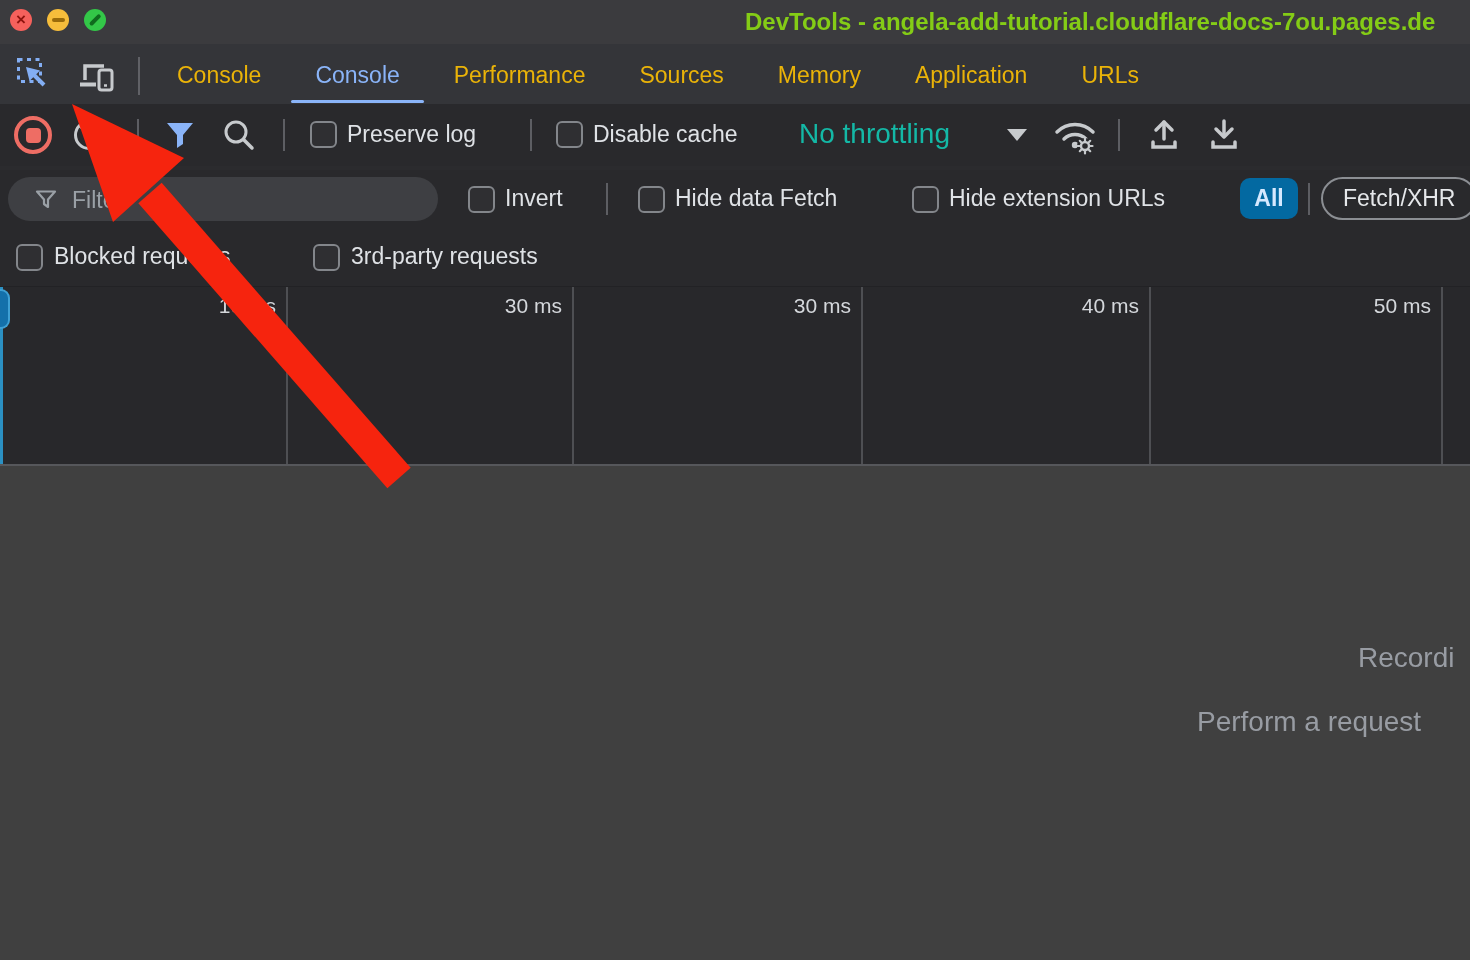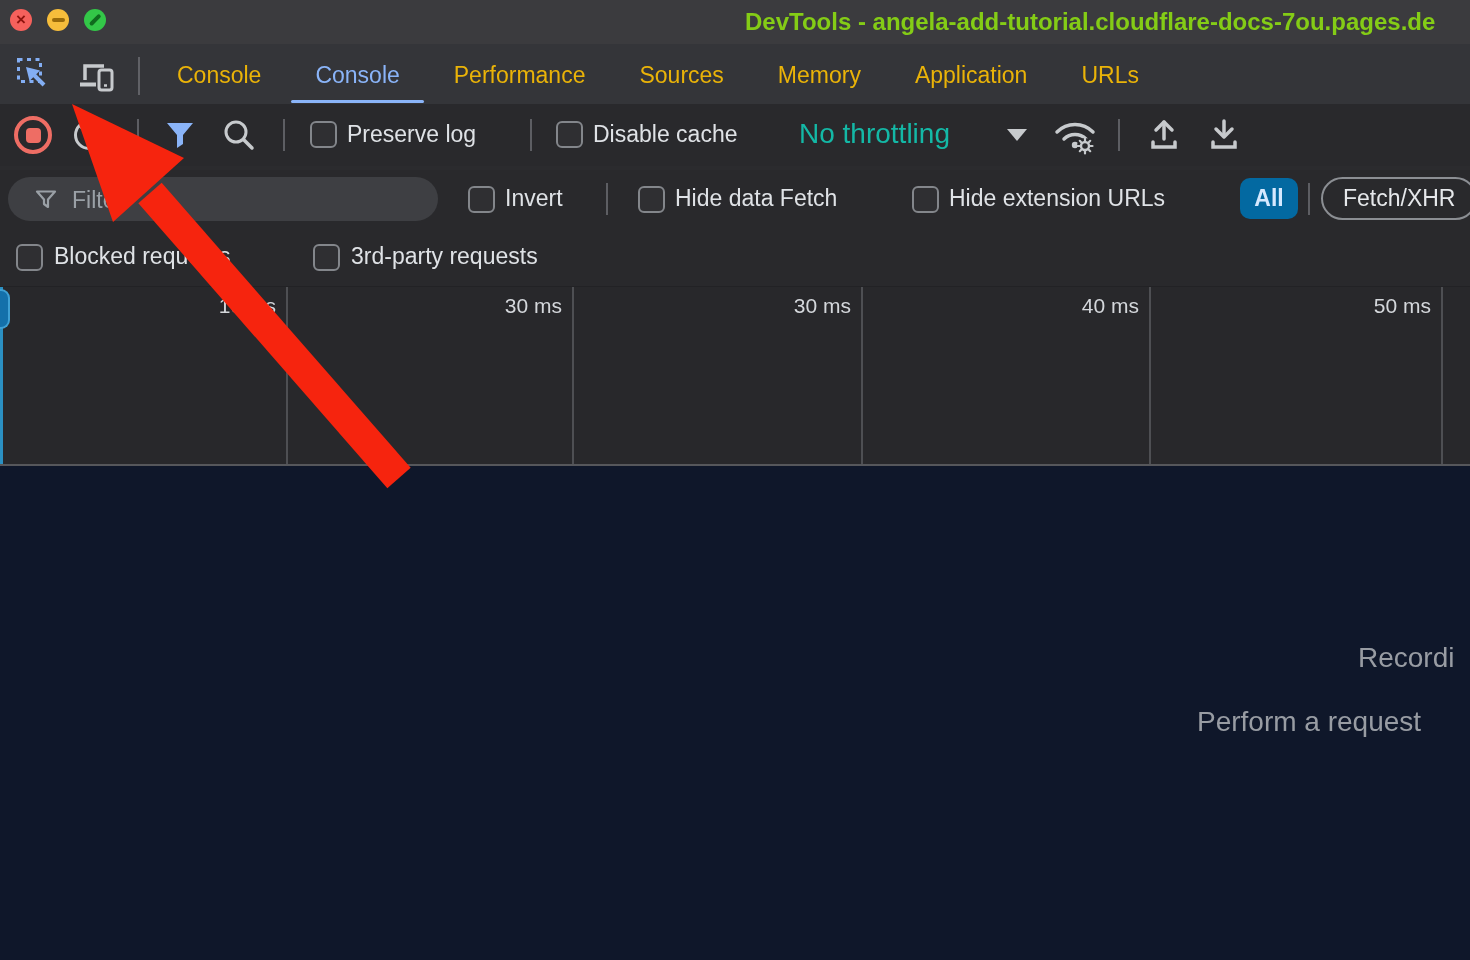--- a/index.html
+++ b/index.html
@@ -67,21 +67,21 @@
     display:flex;align-items:center;white-space:nowrap;}
   
   .overview{position:absolute;left:0;top:286px;width:1470px;height:180px;background:#28282b;
     border-top:1px solid #222225;border-bottom:2px solid #56575b;box-sizing:border-box;}
   .tick-line{position:absolute;top:0;bottom:0;width:2px;background:#4e4f53;}
   .tick-label{position:absolute;top:7px;font-size:21px;color:#d4d7db;white-space:nowrap;}
   .ov-edge{position:absolute;left:0;top:0;bottom:0;width:3px;background:#2b90c2;}
   .ov-handle{position:absolute;left:0;top:2px;width:8px;height:36px;background:#1470aa;
     border:2.5px solid #3fa0d4;border-left:none;border-radius:0 9px 9px 0;}
   
-  .results{position:absolute;left:0;top:466px;width:1470px;height:494px;background:#0f172a;
+  .results{position:absolute;left:0;top:466px;width:1470px;height:494px;background:#404040;
     overflow:hidden;}
   .hint{position:absolute;font-size:28px;color:#989ca3;white-space:nowrap;}
   .hint1{left:1358px;top:176px;}
   .hint2{left:1197px;top:240px;}
   
   .arrow-overlay{position:absolute;left:0;top:0;width:1470px;height:960px;z-index:60;
     pointer-events:none;}
 </style>
 </head>
 <body>

